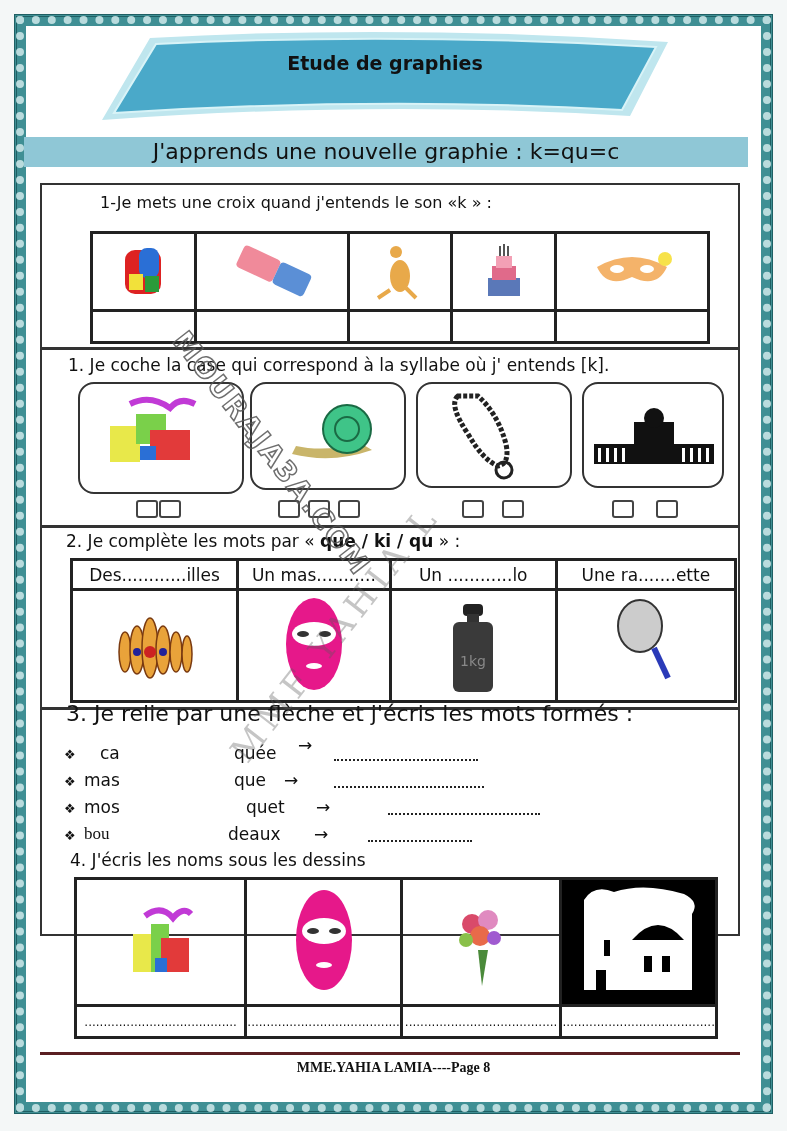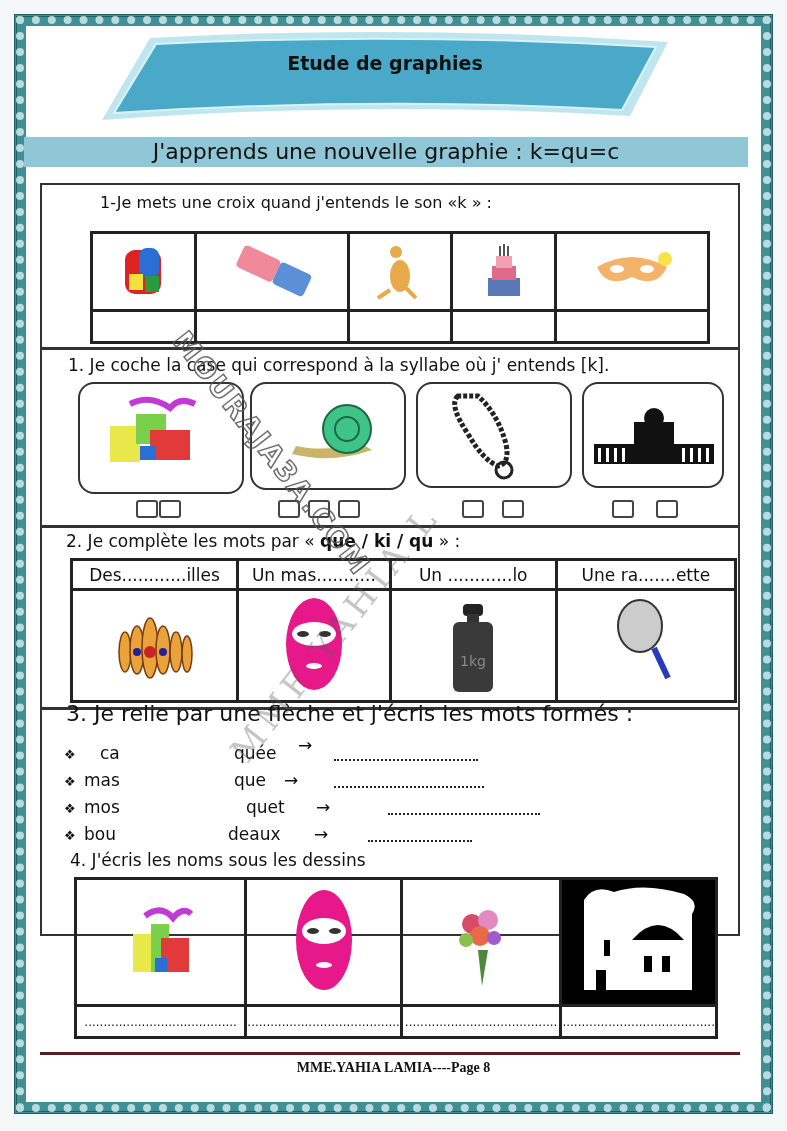--- a/index.html
+++ b/index.html
@@ -229,21 +229,21 @@
   </div>
   <div class="relier" style="left:22px;top:612px;">
     <span style="font-size:13px;">❖</span>
     <span style="position:absolute;left:20px;">mos</span>
     <span style="position:absolute;left:182px;">quet</span>
     <span style="position:absolute;left:252px;">→</span>
     <span class="dots" style="position:absolute;left:324px;top:6px;width:152px;"></span>
   </div>
   <div class="relier" style="left:22px;top:639px;">
     <span style="font-size:13px;">❖</span>
-    <span style="position:absolute;left:20px;">bou</span>
+    <span style="position:absolute;left:20px;font-family:Liberation Serif, serif;">bou</span>
     <span style="position:absolute;left:164px;">deaux</span>
     <span style="position:absolute;left:250px;">→</span>
     <span class="dots" style="position:absolute;left:304px;top:6px;width:104px;"></span>
   </div>
 
   <div class="sec-title" style="left:28px;top:665px;font-size:17px;">4. J'écris les noms sous les dessins</div>
   <table class="grid" style="left:32px;top:692px;width:644px;">
     <tbody>
         <tr style="height:124px;">
       <td style="width:27%;">

